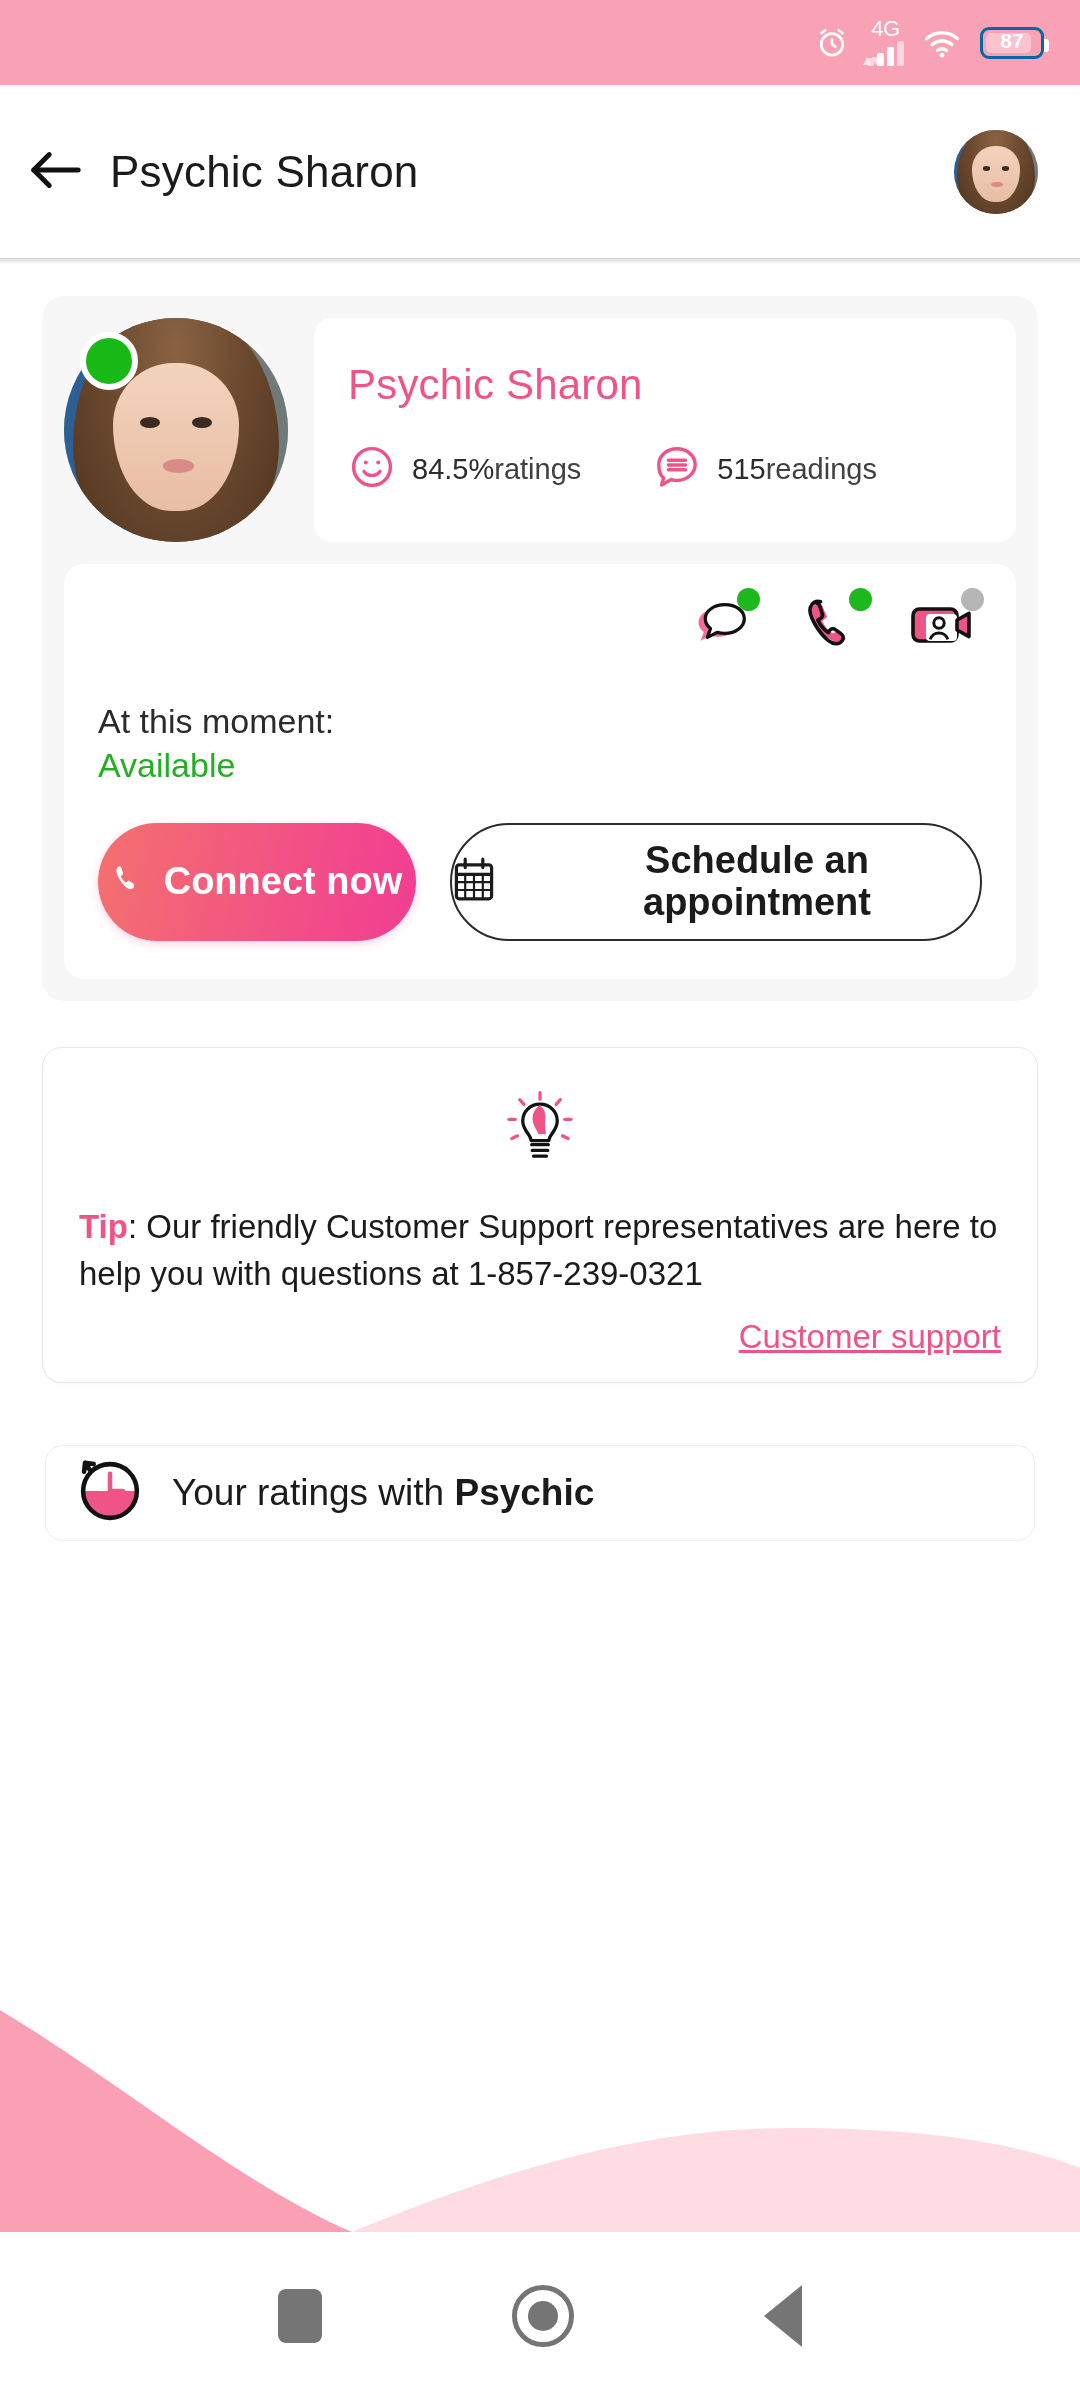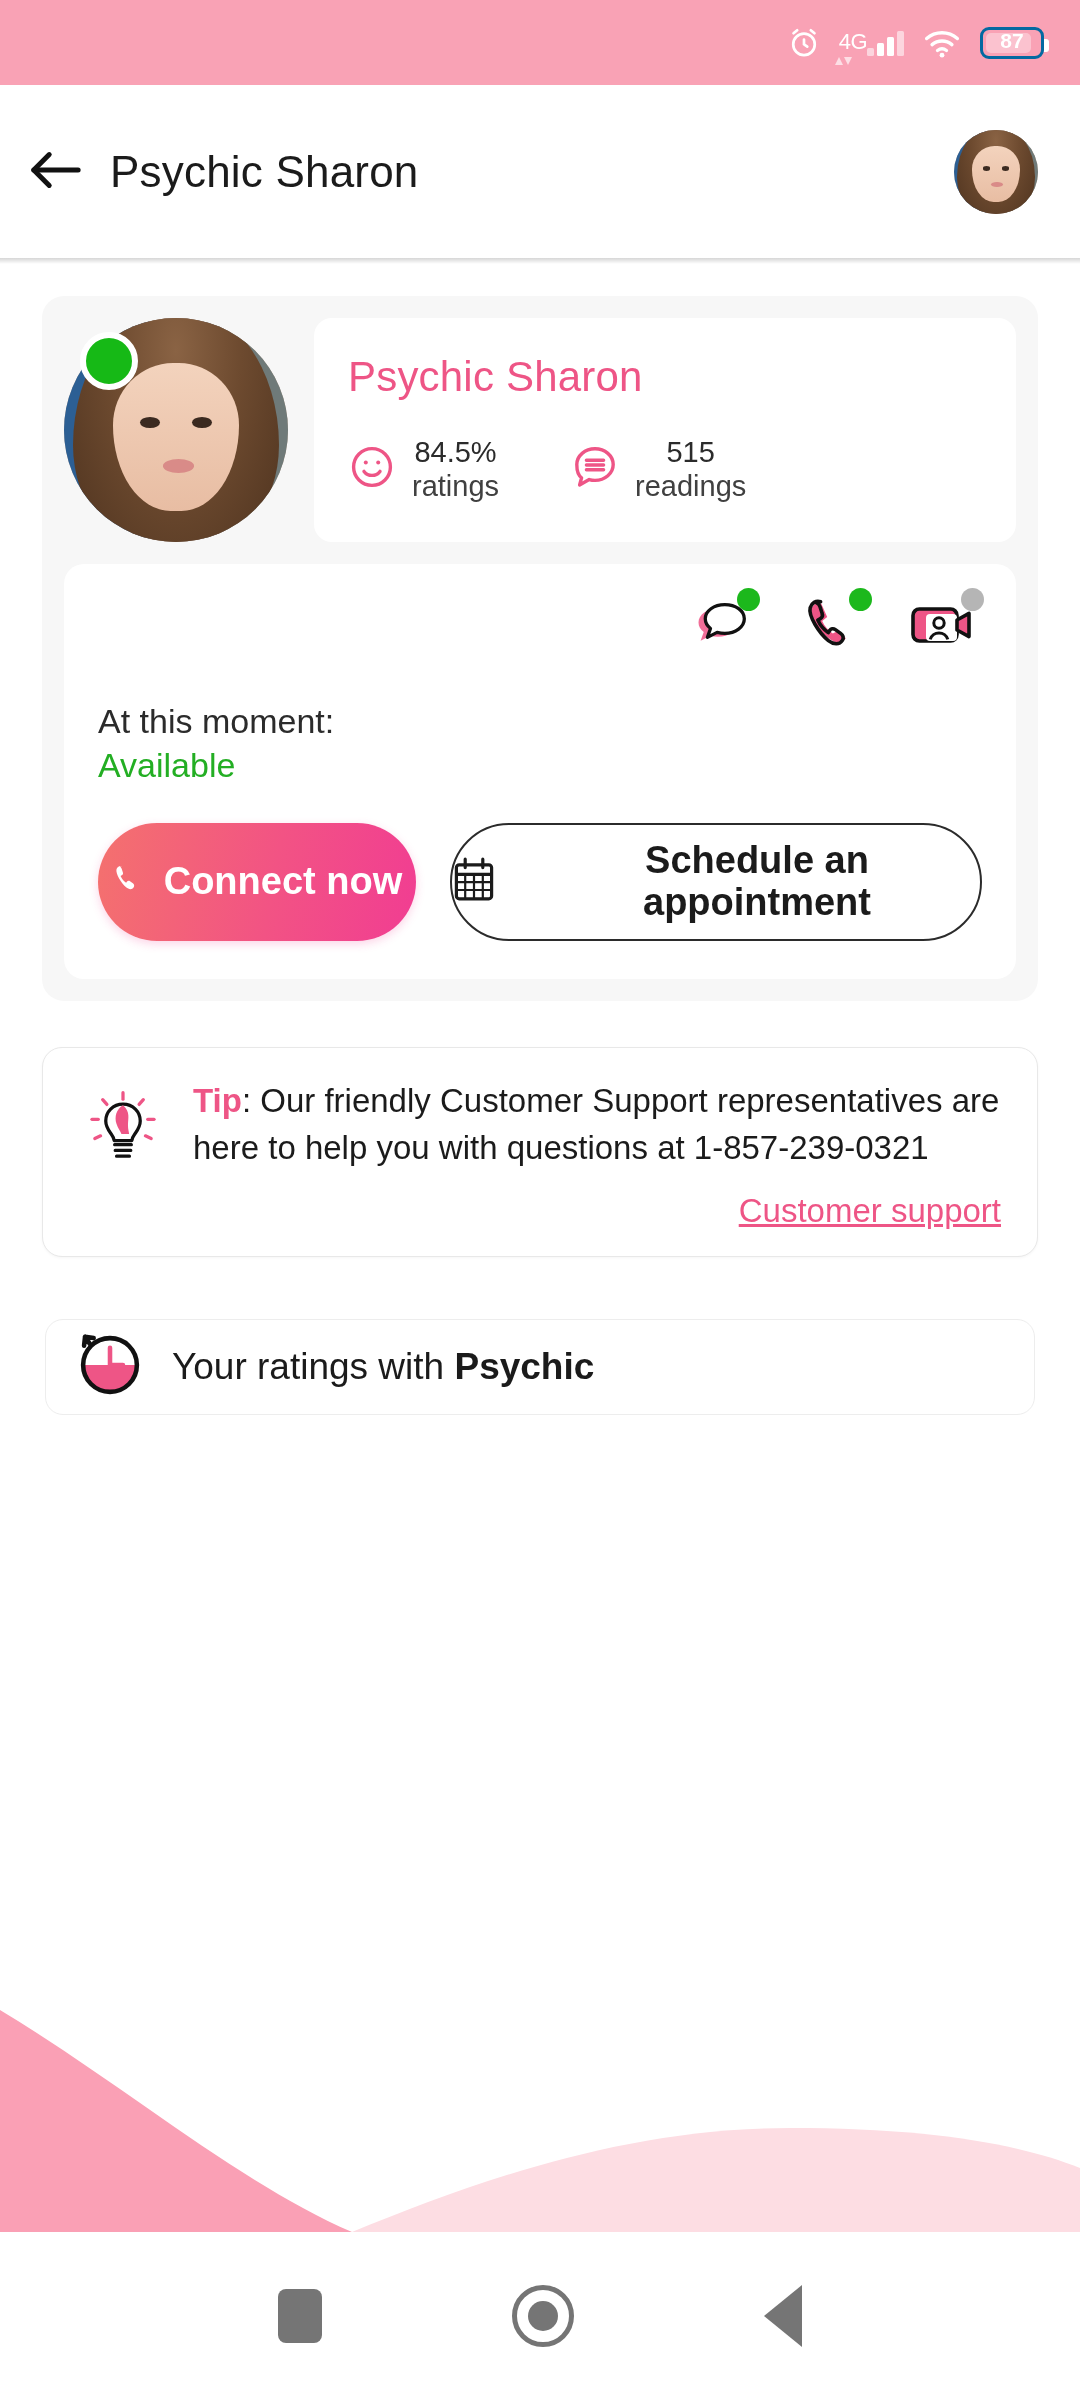--- a/index.html
+++ b/index.html
@@ -12,21 +12,21 @@
   .screen { position:relative; width:1080px; height:2400px; background:#fff; overflow:hidden; }
 
   
   .statusbar {
     position:absolute; left:0; top:0; width:1080px; height:85px;
     background:#F9A2B5;
     display:flex; align-items:center; justify-content:flex-end;
     padding-right:36px; gap:18px;
   }
   .sb-icon { display:flex; align-items:center; justify-content:center; }
-  .sb-4g { display:flex; flex-direction:row; align-items:center; justify-content:flex-end; height:46px; position:relative; }
+  .sb-4g { display:flex; flex-direction:column; align-items:center; justify-content:flex-end; height:46px; position:relative; }
   .sb-4g-label { font-size:22px; color:#fff; line-height:1; font-weight:500; letter-spacing:-0.5px; margin-bottom:1px;}
   .bars { display:flex; align-items:flex-end; gap:3px; height:26px; }
   .bars i { display:block; width:7px; background:#fff; border-radius:1.5px; }
   .bars i:nth-child(1){height:8px; opacity:.55;}
   .bars i:nth-child(2){height:13px;}
   .bars i:nth-child(3){height:19px;}
   .bars i:nth-child(4){height:25px; opacity:.55;}
   .updown { position:absolute; left:-4px; bottom:1px; display:flex; gap:1px; }
   .updown i { width:0; height:0; border-left:4px solid transparent; border-right:4px solid transparent; }
   .updown i.up { border-bottom:8px solid rgba(255,255,255,.65); }
@@ -91,21 +91,21 @@
     position:absolute; left:16px; top:14px; width:58px; height:58px; border-radius:50%;
     background:#16B916; border:6px solid #fff; z-index:3;
   }
   .stats-card {
     flex:1; background:#fff; border-radius:18px; padding:30px 34px 34px 34px;
     min-height:224px; display:flex; flex-direction:column; justify-content:center; gap:34px;
   }
   .psychic-name { font-size:42px; color:#EE5586; font-weight:500; letter-spacing:.2px; }
   .stats-row { display:flex; align-items:center; gap:72px; }
   .stat { display:flex; align-items:center; gap:16px; }
-  .stat-text { display:flex; flex-direction:column; line-height:1.18;text-align:center; }
+  .stat-text { display:flex; line-height:1.18;text-align:center; }
   .stat-val { font-size:29px; color:#2b2b2b; }
   .stat-lbl { font-size:29px; color:#404040; }
 
   
   .avail-card { background:#fff; border-radius:20px; margin-top:22px; padding:28px 34px 38px 34px; }
   .channels { display:flex; justify-content:flex-end; align-items:center; gap:34px; margin-bottom:42px; }
   .channel { position:relative; width:78px; height:66px; display:flex; align-items:center; justify-content:center; cursor:pointer; }
   .ch-dot { position:absolute; right:-2px; top:-4px; width:23px; height:23px; border-radius:50%; }
   .avail-row { display:flex; align-items:flex-end; justify-content:space-between; }
   .moment-lbl { font-size:34px; color:#2b2b2b; line-height:1.28; }
@@ -125,20 +125,21 @@
     flex:1; height:118px; border-radius:60px; background:#fff; border:2.5px solid #2b2b2b;
     display:flex; align-items:center; justify-content:center; gap:38px; cursor:pointer;
   }
   .btn-schedule-label { font-size:38px; font-weight:600; color:#1b1b1b; line-height:1.1; text-align:center; }
 
   
   .tip-card {
     margin:46px 42px 0 42px; background:#fff; border:1.5px solid #E8E8E8; border-radius:20px;
     padding:30px 36px 26px 36px; display:flex; gap:26px;
     box-shadow:0 1px 3px rgba(0,0,0,.04);
+    flex-direction:column;
   }
   .tip-icon { flex:0 0 88px; display:flex; align-items:flex-start; justify-content:center; padding-top:8px; }
   .tip-body { flex:1; }
   .tip-text { font-size:33px; color:#1b1b1b; line-height:1.42; }
   .tip-text b { color:#EE5586; font-weight:700; }
   .tip-link {
     display:block; text-align:right; margin-top:20px;
     font-size:33px; color:#EE5586; text-decoration:underline; cursor:pointer;
   }
 

